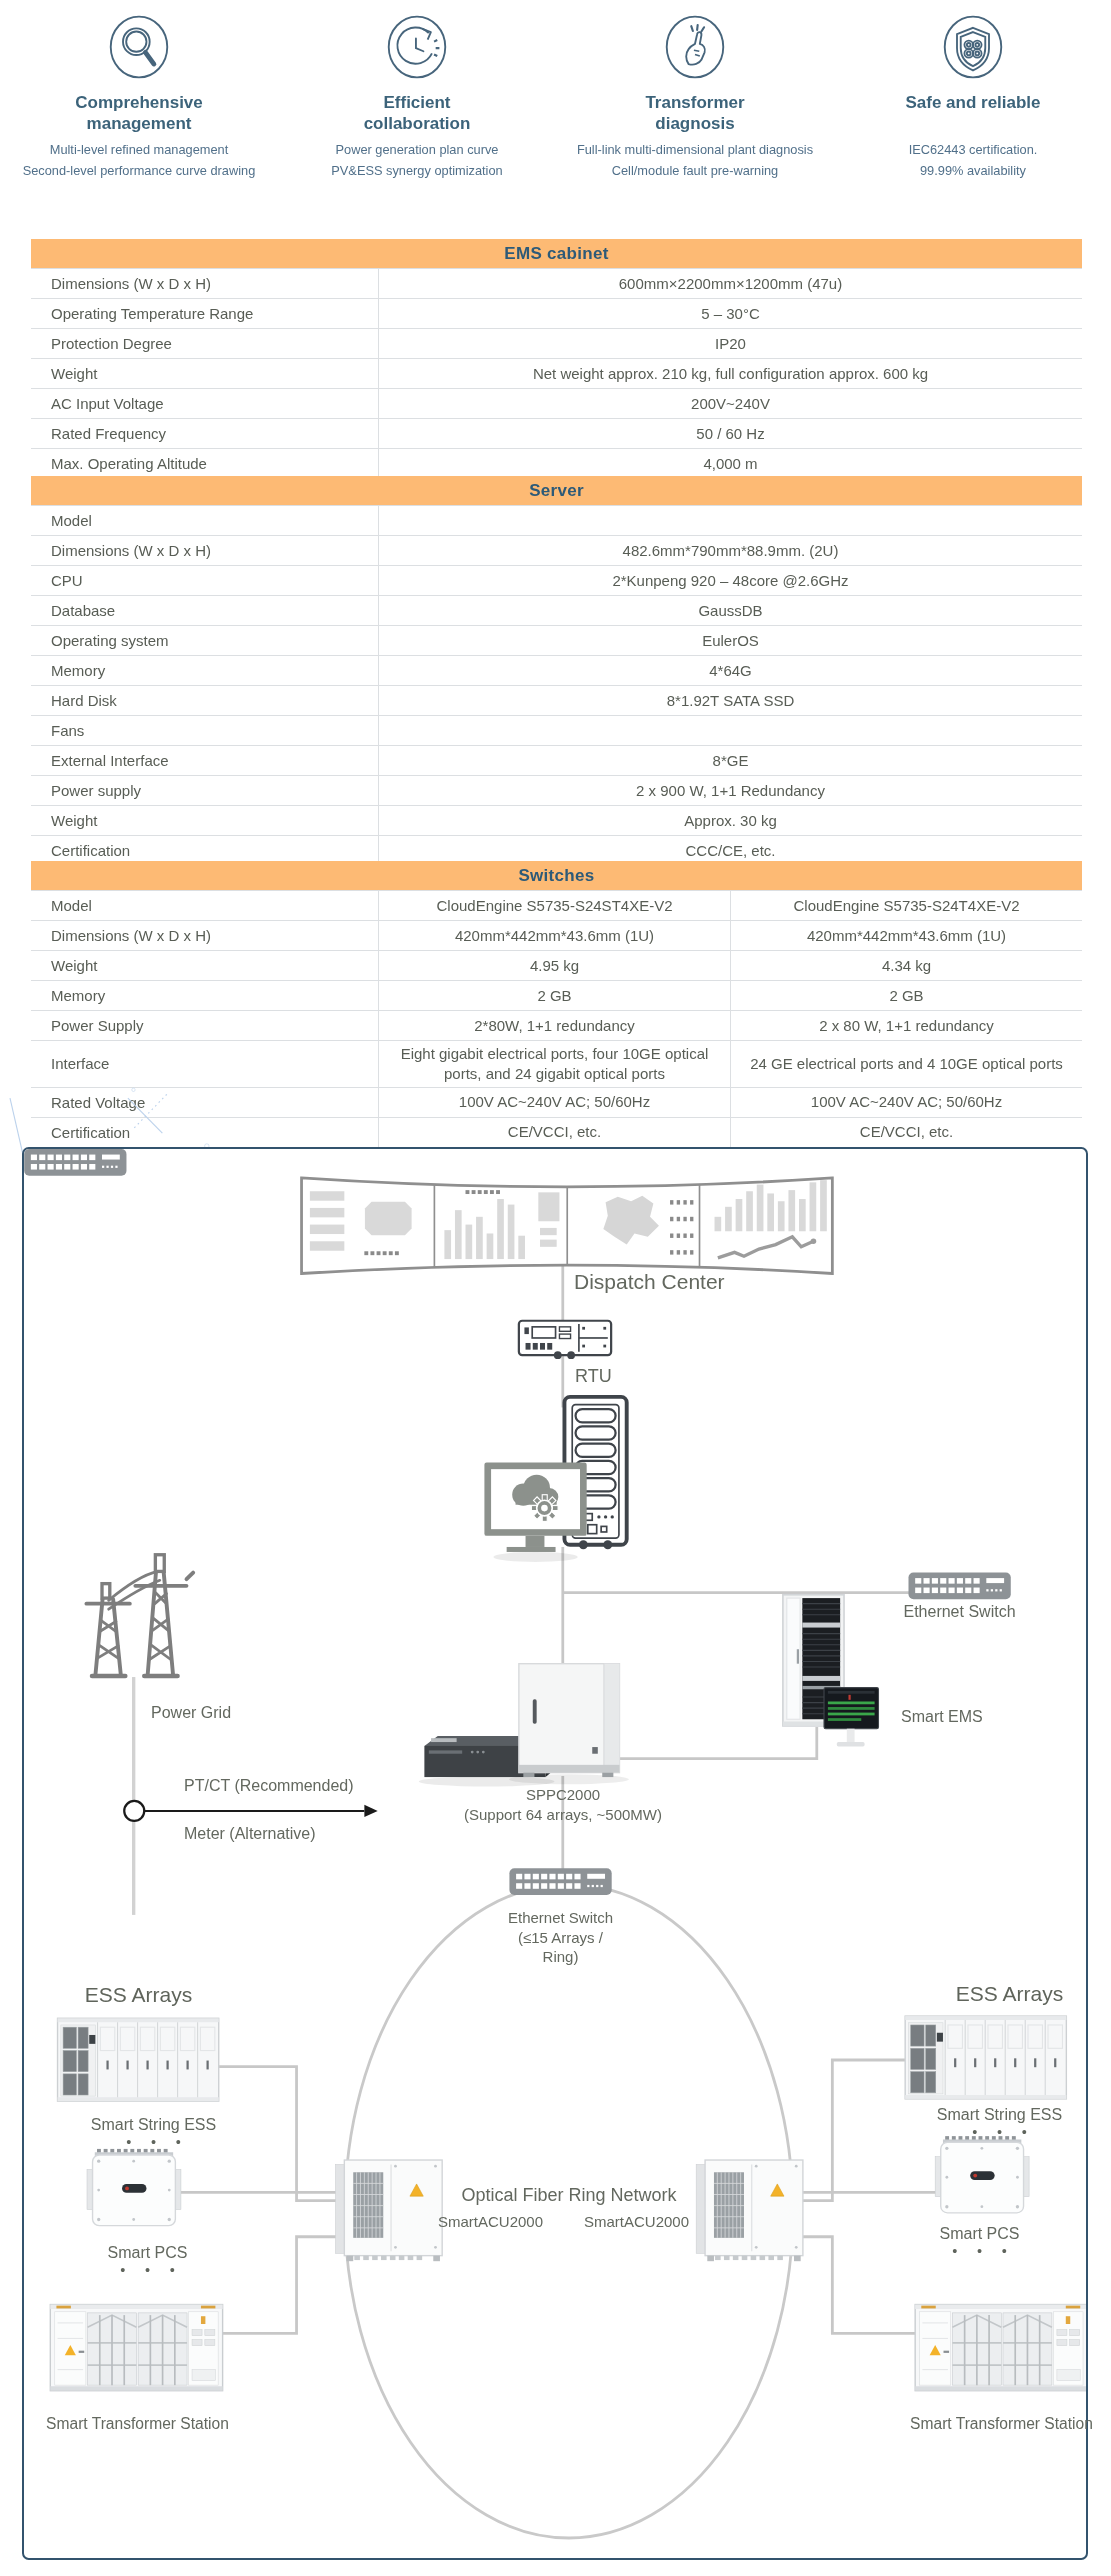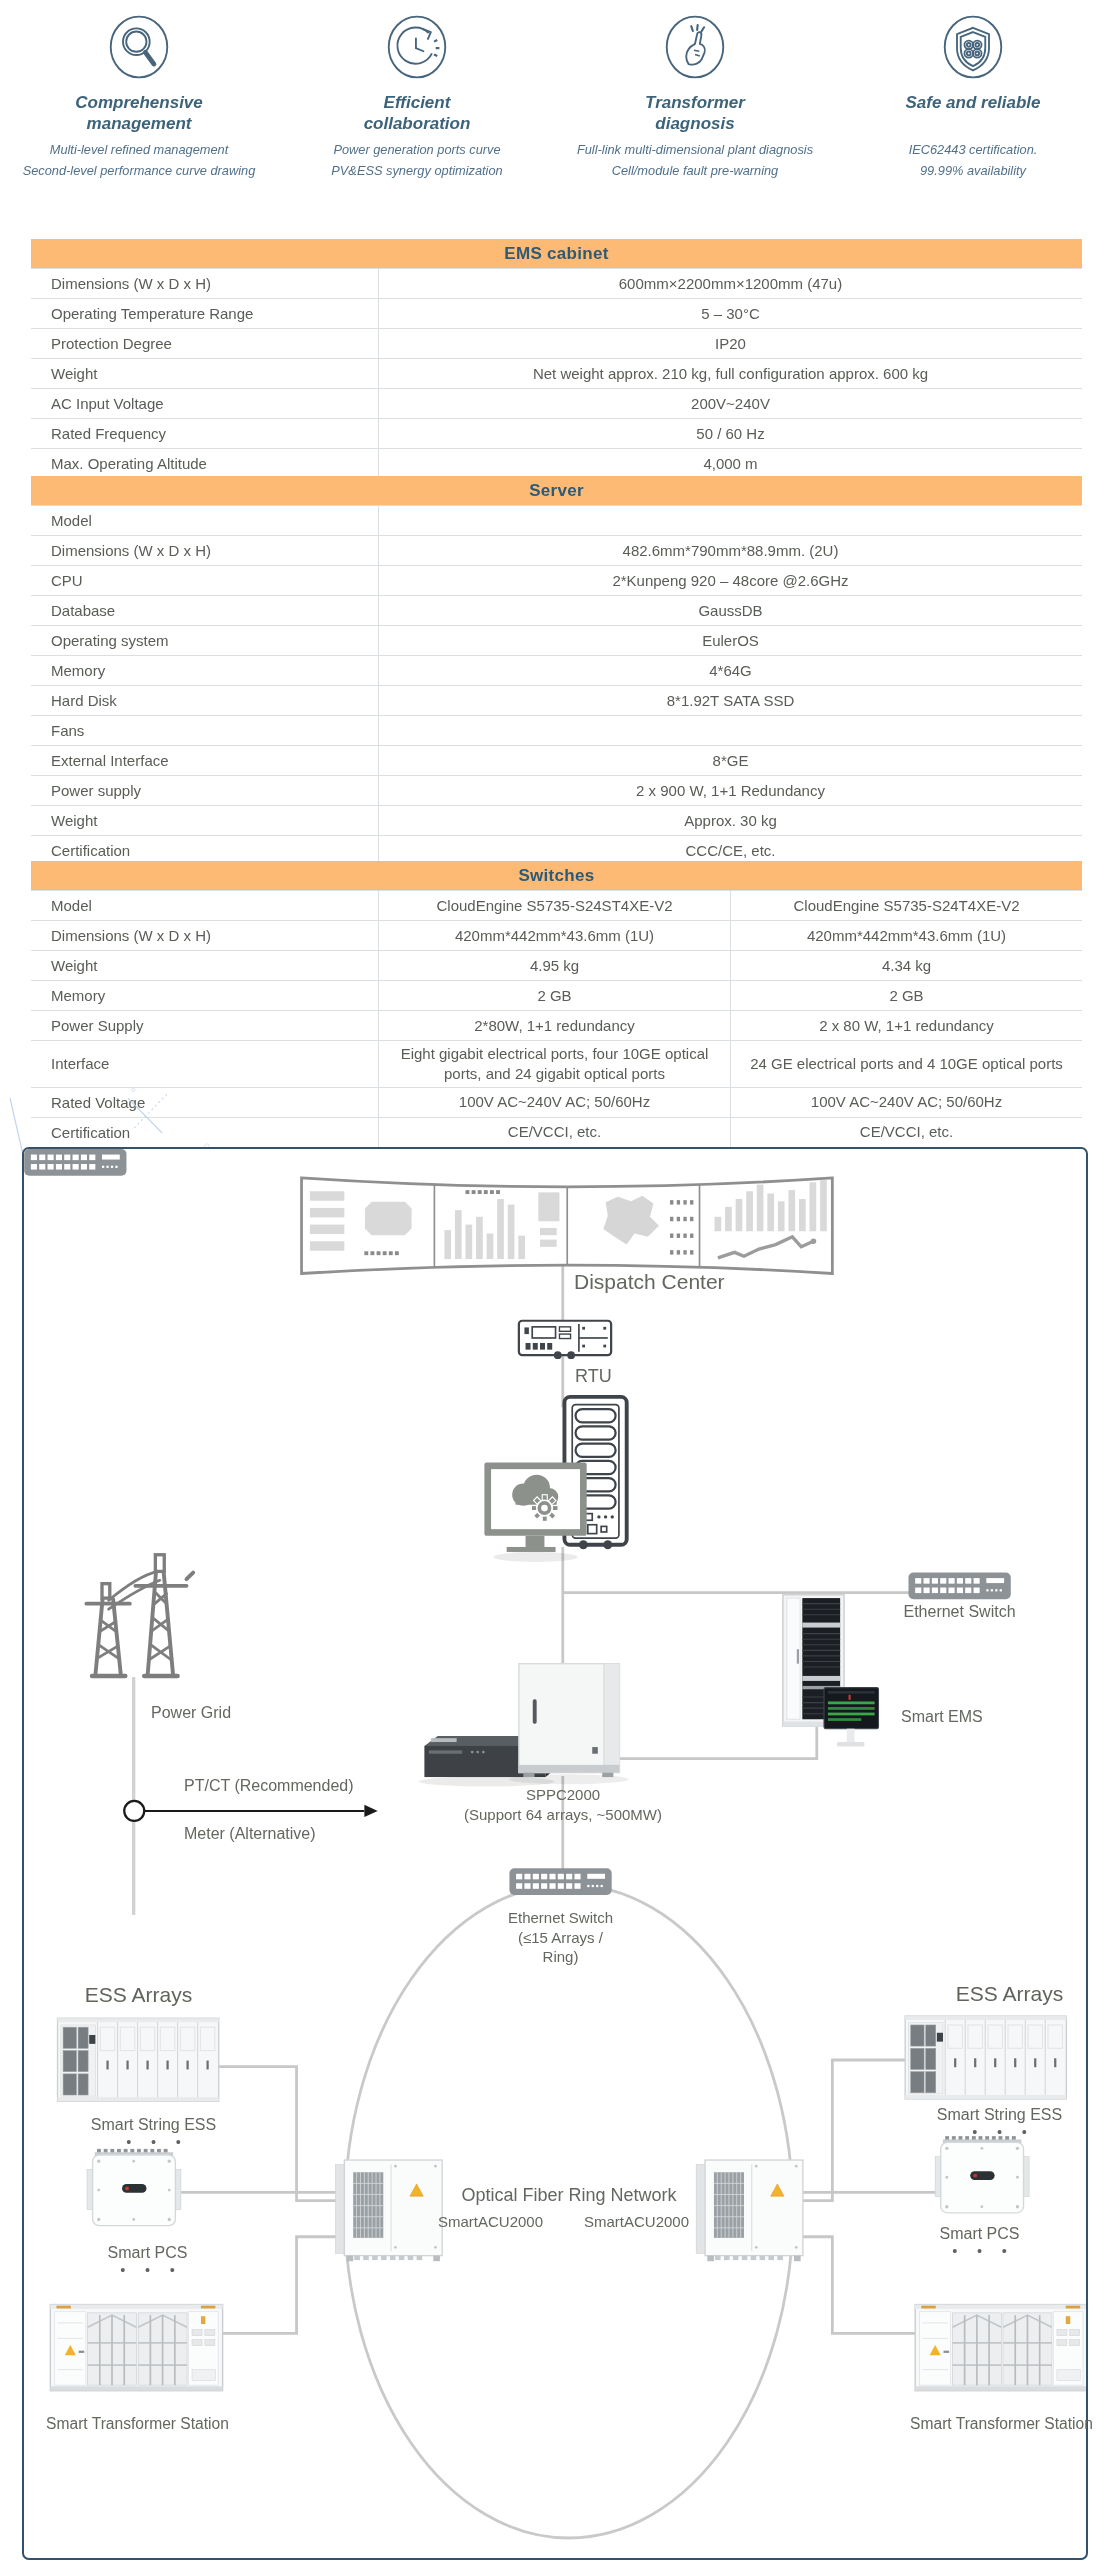--- a/index.html
+++ b/index.html
@@ -1,19 +1,19 @@
 <!DOCTYPE html>
 <html style="font-size:9px"><head>
 <meta charset="utf-8">
 <style>
   html,body{margin:0;padding:0;background:#ffffff;}
   body{width:1112px;height:2576px;position:relative;font-family:"Liberation Sans",sans-serif;color:#585d55;overflow:hidden;}
 
   
-  .features{position:absolute;top:14.5px;left:0;width:1112px;display:flex;font-style:italic;}
+  .features{position:absolute;top:14.5px;left:0;width:1112px;display:flex;}
   .feature{width:278px;text-align:center;}
   .icon-wrap{width:64px;height:64px;margin:0 auto;}
   .f-title{margin-top:14.5px;font-size:17px;font-weight:bold;color:#3c637a;line-height:1.2;}
   .f-title div{min-height:20.6px;}
   .f-sub{margin-top:5.6px;font-size:12.8px;color:#51708a;line-height:1.62;}
 
   
   .spec-table{position:absolute;left:31px;width:1051px;}
   .thead{height:29px;background:#fdba74;color:#2d5a78;font-size:17px;font-weight:600;display:flex;align-items:center;justify-content:center;letter-spacing:0.3px;}
   .rows{border-top:0.6px solid #dcdfe2;}
@@ -63,21 +63,21 @@
         <path d="M70 26 L86 32 L80 46" stroke-linejoin="round"></path>
         <path d="M58 44 L58 62 L72 68" stroke-linecap="round"></path>
         <path d="M92 50 l6 -3 M95 62 l7 0 M92 74 l6 3" stroke-width="4"></path>
       </svg>
     </div>
     <div class="f-title">
         <div>Efficient</div>
         <div>collaboration</div>
       </div>
     <div class="f-sub">
-        <div>Power generation ports curve</div>
+        <div>Power generation plan curve</div>
         <div>PV&amp;ESS synergy optimization</div>
       </div>
   </div>
 
   <div class="feature">
     <div class="icon-wrap">
       <svg width="64" height="64" viewBox="0 0 120 120" fill="none" stroke="#47657c" stroke-width="3.5">
         <ellipse cx="60" cy="60" rx="53" ry="57"></ellipse>
         <path d="M48 92 C42 84 42 72 48 64 C52 58 56 56 60 54 L64 36 C65 30 73 31 72 38 L69 54 C76 56 80 62 78 70 L72 84 C68 91 58 95 48 92 Z" stroke-linejoin="round"></path>
         <path d="M58 66 l10 2 M60 74 l9 3" stroke-width="3"></path>

